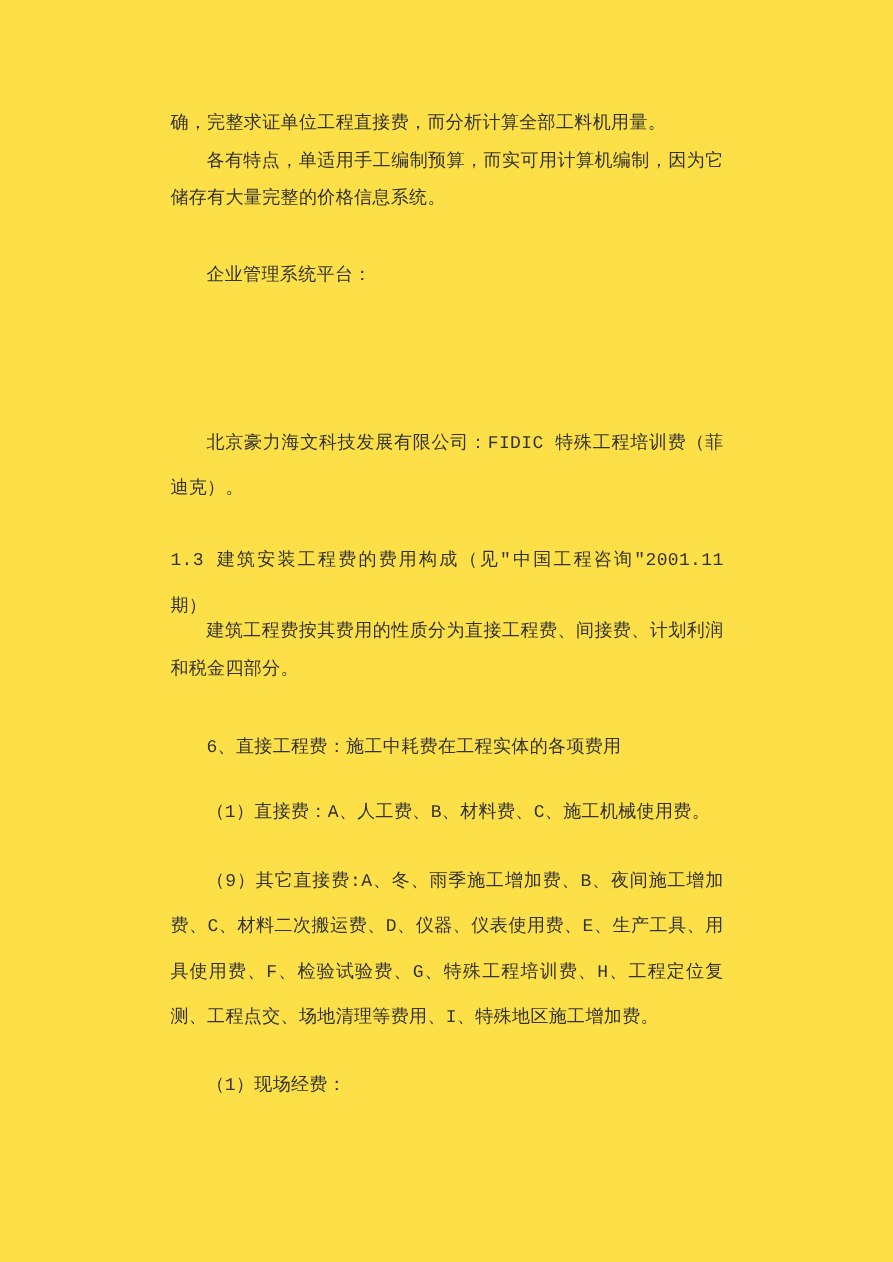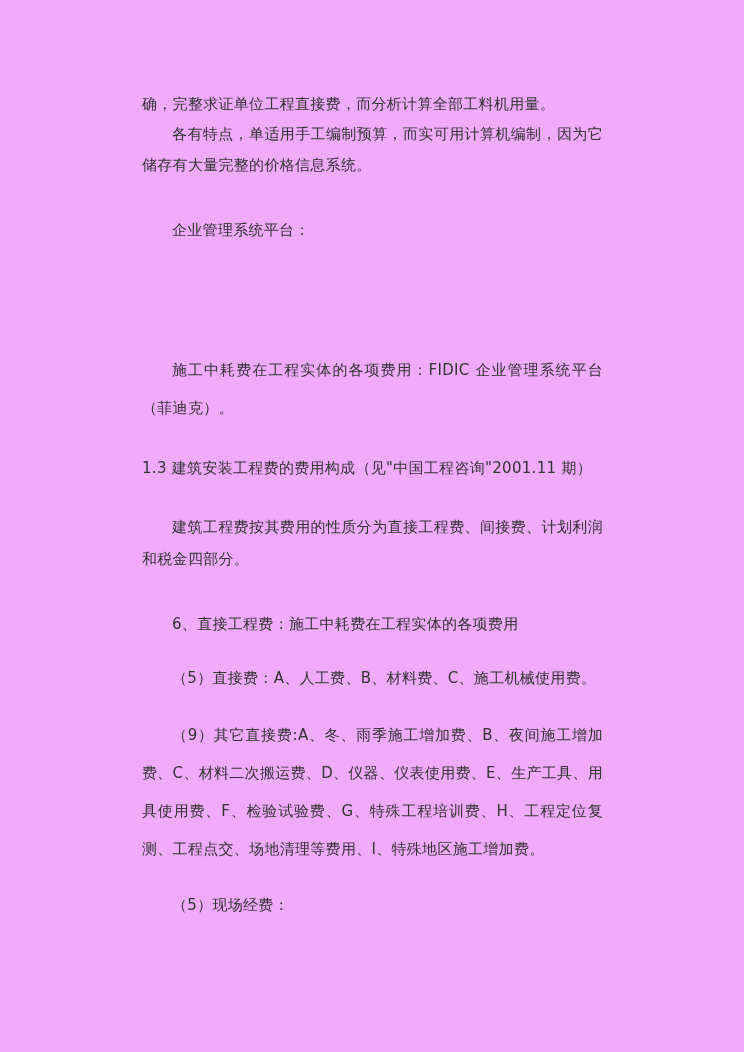--- a/index.html
+++ b/index.html
@@ -10,21 +10,22 @@
   body {
     width: 744px;
     height: 1052px;
     position: relative;
     font-family: "DejaVu Sans", "Liberation Sans", sans-serif;
     overflow: hidden;
   }
   .page {
     position: absolute;
     inset: 0;
-    background: #f0abfc;
+    background: #fde047;
+    font-family: Liberation Mono, monospace;
   }
   .para {
     position: absolute;
     left: 142px;
     width: 461px;
     margin: 0;
     font-size: 15px;
     line-height: 38px;
     color: #333333;
     text-align: justify;
@@ -49,27 +50,27 @@
 
 <div class="page">
 
   <p class="para p1">确，完整求证单位工程直接费，而分析计算全部工料机用量。</p>
 
   <p class="para p2 indent">各有特点，单适用手工编制预算，而实可用计算机编制，因为它储存有大量完整的价格信息系统。</p>
 
   <p class="para p3 indent">企业管理系统平台：</p>
 
 
-  <p class="para p5 indent">施工中耗费在工程实体的各项费用：FIDIC 企业管理系统平台（菲迪克）。</p>
+  <p class="para p5 indent">北京豪力海文科技发展有限公司：FIDIC 特殊工程培训费（菲迪克）。</p>
 
   <p class="para p6">1.3 建筑安装工程费的费用构成（见"中国工程咨询"2001.11 期）</p>
 
   <p class="para p7 indent">建筑工程费按其费用的性质分为直接工程费、间接费、计划利润和税金四部分。</p>
 
   <p class="para p8 indent">6、直接工程费：施工中耗费在工程实体的各项费用</p>
 
-  <p class="para p9 indent">（5）直接费：A、人工费、B、材料费、C、施工机械使用费。</p>
+  <p class="para p9 indent">（1）直接费：A、人工费、B、材料费、C、施工机械使用费。</p>
 
   <p class="para p10 indent">（9）其它直接费:A、冬、雨季施工增加费、B、夜间施工增加费、C、材料二次搬运费、D、仪器、仪表使用费、E、生产工具、用具使用费、F、检验试验费、G、特殊工程培训费、H、工程定位复测、工程点交、场地清理等费用、I、特殊地区施工增加费。</p>
 
-  <p class="para p11 indent">（5）现场经费：</p>
+  <p class="para p11 indent">（1）现场经费：</p>
 
 </div>
 
 </body></html>

